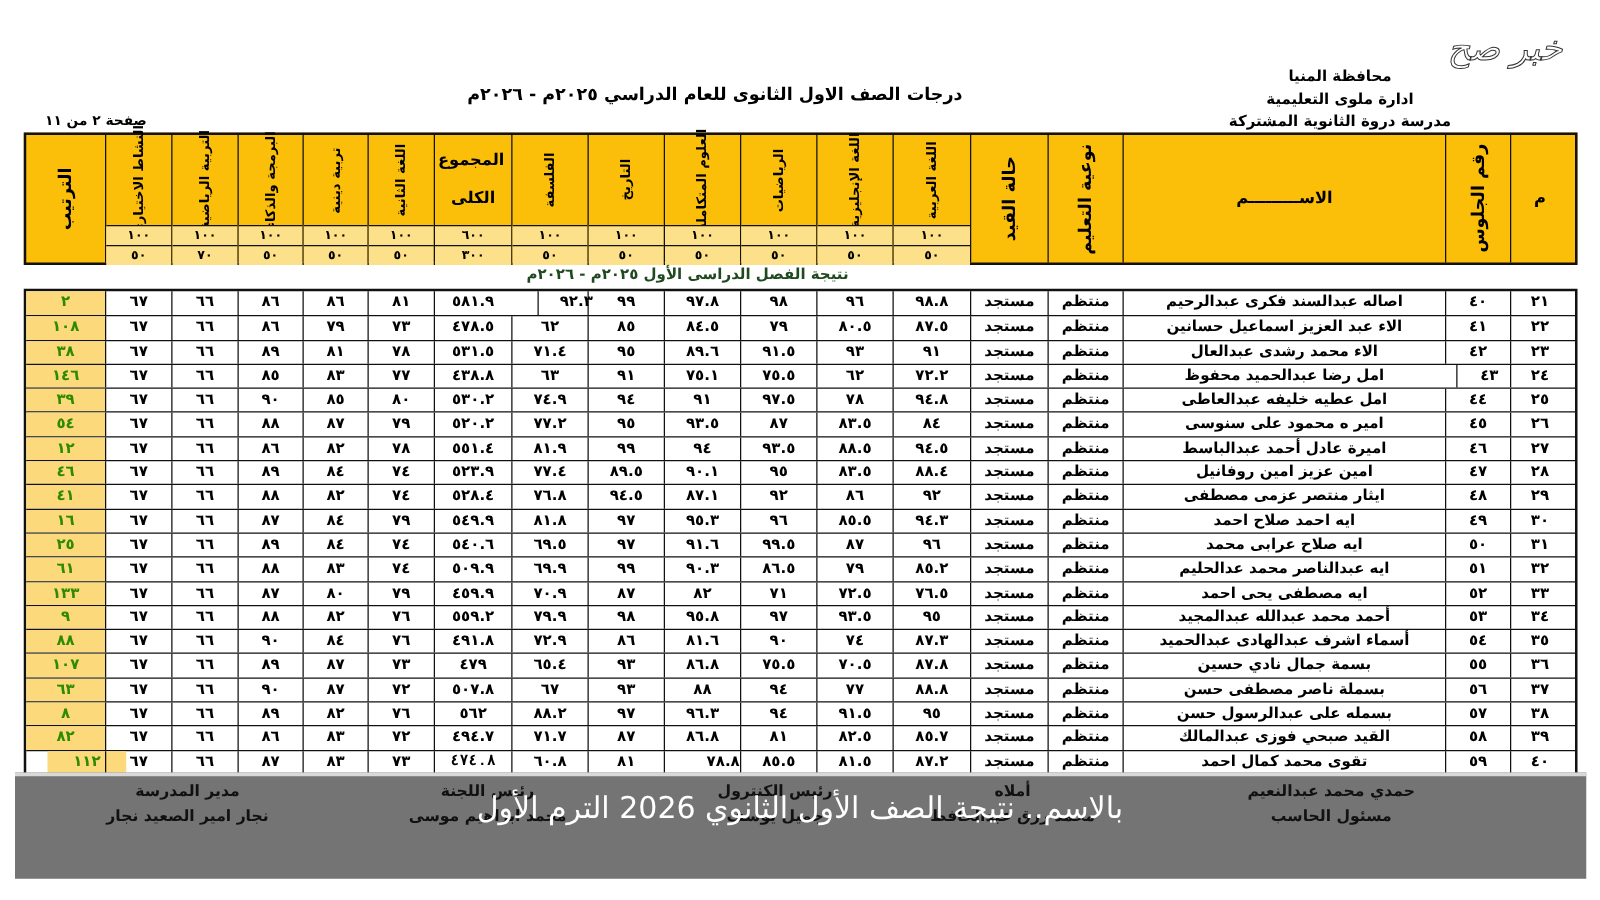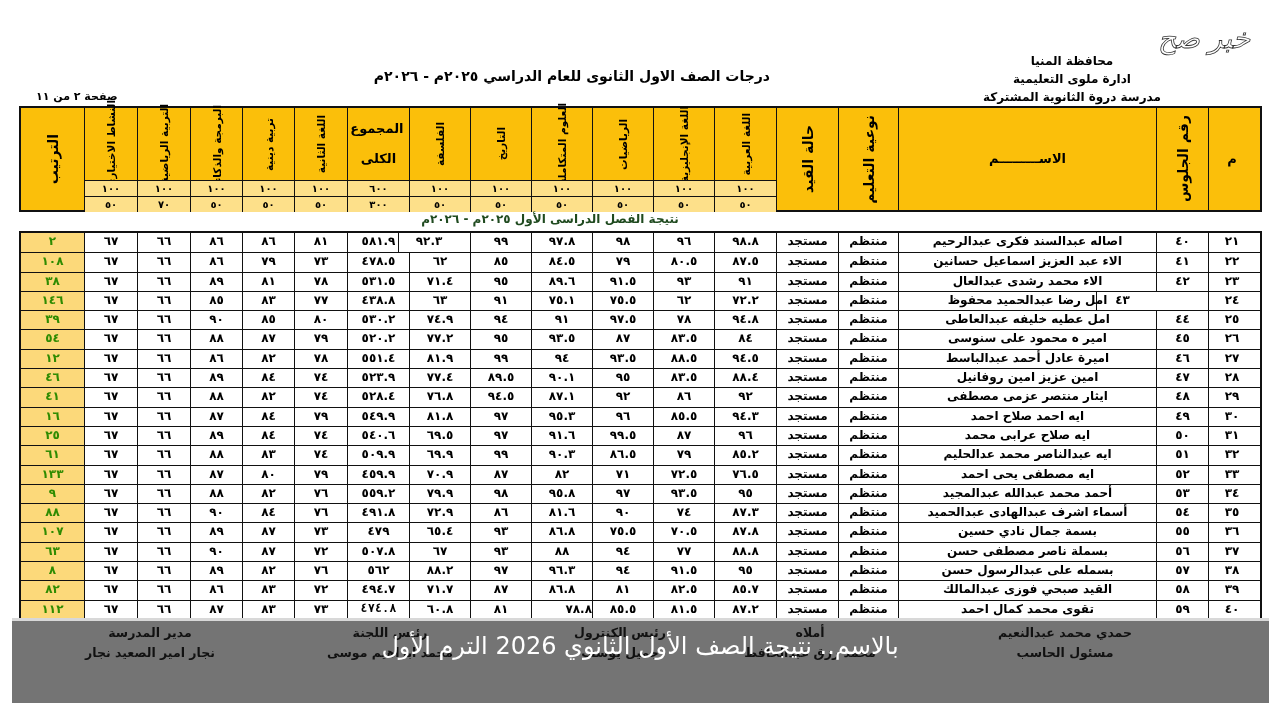--- a/index.html
+++ b/index.html
@@ -186,21 +186,21 @@
 
 <div class="body-table" id="tbody">
     <div class="row">
       <div class="cell first rank" style="left: 0px; width: 63px;">٢</div>
       <div class="cell" style="left: 63px; width: 53px;">٦٧</div>
       <div class="cell" style="left: 116px; width: 53px;">٦٦</div>
       <div class="cell" style="left: 169px; width: 52px;">٨٦</div>
       <div class="cell" style="left: 221px; width: 52px;">٨٦</div>
       <div class="cell" style="left: 273px; width: 53px;">٨١</div>
       <div class="cell" style="left: 326px; width: 62px;">٥٨١.٩</div>
-      <div class="cell" style="left: 377px; width: 61px;">٩٢.٣</div>
+      <div class="cell" style="left: 409px; width: 61px;">٩٢.٣</div>
       <div class="cell" style="left: 449px; width: 61px;">٩٩</div>
       <div class="cell" style="left: 510px; width: 61px;">٩٧.٨</div>
       <div class="cell" style="left: 571px; width: 61px;">٩٨</div>
       <div class="cell" style="left: 632px; width: 61px;">٩٦</div>
       <div class="cell" style="left: 693px; width: 62px;">٩٨.٨</div>
       <div class="cell" style="left: 755px; width: 62px;">مستجد</div>
       <div class="cell" style="left: 817px; width: 60px;">منتظم</div>
       <div class="cell name" style="left: 877px; width: 258px;">اصاله عبدالسند فكرى عبدالرحيم</div>
       <div class="cell" style="left: 1135px; width: 52px;">٤٠</div>
       <div class="cell" style="left: 1187px; width: 47px;">٢١</div>
@@ -255,21 +255,21 @@
       <div class="cell" style="left: 326px; width: 62px;">٤٣٨.٨</div>
       <div class="cell" style="left: 388px; width: 61px;">٦٣</div>
       <div class="cell" style="left: 449px; width: 61px;">٩١</div>
       <div class="cell" style="left: 510px; width: 61px;">٧٥.١</div>
       <div class="cell" style="left: 571px; width: 61px;">٧٥.٥</div>
       <div class="cell" style="left: 632px; width: 61px;">٦٢</div>
       <div class="cell" style="left: 693px; width: 62px;">٧٢.٢</div>
       <div class="cell" style="left: 755px; width: 62px;">مستجد</div>
       <div class="cell" style="left: 817px; width: 60px;">منتظم</div>
       <div class="cell name" style="left: 877px; width: 258px;">امل رضا عبدالحميد محفوظ</div>
-      <div class="cell" style="left: 1075px; width: 52px;">٤٣</div>
+      <div class="cell" style="left: 1144px; width: 52px;">٤٣</div>
       <div class="cell" style="left: 1187px; width: 47px;">٢٤</div>
     </div>
     <div class="row">
       <div class="cell first rank" style="left: 0px; width: 63px;">٣٩</div>
       <div class="cell" style="left: 63px; width: 53px;">٦٧</div>
       <div class="cell" style="left: 116px; width: 53px;">٦٦</div>
       <div class="cell" style="left: 169px; width: 52px;">٩٠</div>
       <div class="cell" style="left: 221px; width: 52px;">٨٥</div>
       <div class="cell" style="left: 273px; width: 53px;">٨٠</div>
       <div class="cell" style="left: 326px; width: 62px;">٥٣٠.٢</div>
@@ -559,21 +559,21 @@
       <div class="cell" style="left: 571px; width: 61px;">٨١</div>
       <div class="cell" style="left: 632px; width: 61px;">٨٢.٥</div>
       <div class="cell" style="left: 693px; width: 62px;">٨٥.٧</div>
       <div class="cell" style="left: 755px; width: 62px;">مستجد</div>
       <div class="cell" style="left: 817px; width: 60px;">منتظم</div>
       <div class="cell name" style="left: 877px; width: 258px;">القيد صبحي فوزى عبدالمالك</div>
       <div class="cell" style="left: 1135px; width: 52px;">٥٨</div>
       <div class="cell" style="left: 1187px; width: 47px;">٣٩</div>
     </div>
     <div class="row">
-      <div class="cell first rank" style="left: 0px; width: 63px;">١١٢</div>
+      <div class="cell first rank" style="left: 17px; width: 63px;">١١٢</div>
       <div class="cell" style="left: 63px; width: 53px;">٦٧</div>
       <div class="cell" style="left: 116px; width: 53px;">٦٦</div>
       <div class="cell" style="left: 169px; width: 52px;">٨٧</div>
       <div class="cell" style="left: 221px; width: 52px;">٨٣</div>
       <div class="cell" style="left: 273px; width: 53px;">٧٣</div>
       <div class="cell" style="left: 326px; width: 62px; font-family: Liberation Mono, monospace;">٤٧٤.٨</div>
       <div class="cell" style="left: 388px; width: 61px;">٦٠.٨</div>
       <div class="cell" style="left: 449px; width: 61px;">٨١</div>
       <div class="cell" style="left: 510px; width: 61px; padding-left: 44px;">٧٨.٨</div>
       <div class="cell" style="left: 571px; width: 61px;">٨٥.٥</div>

